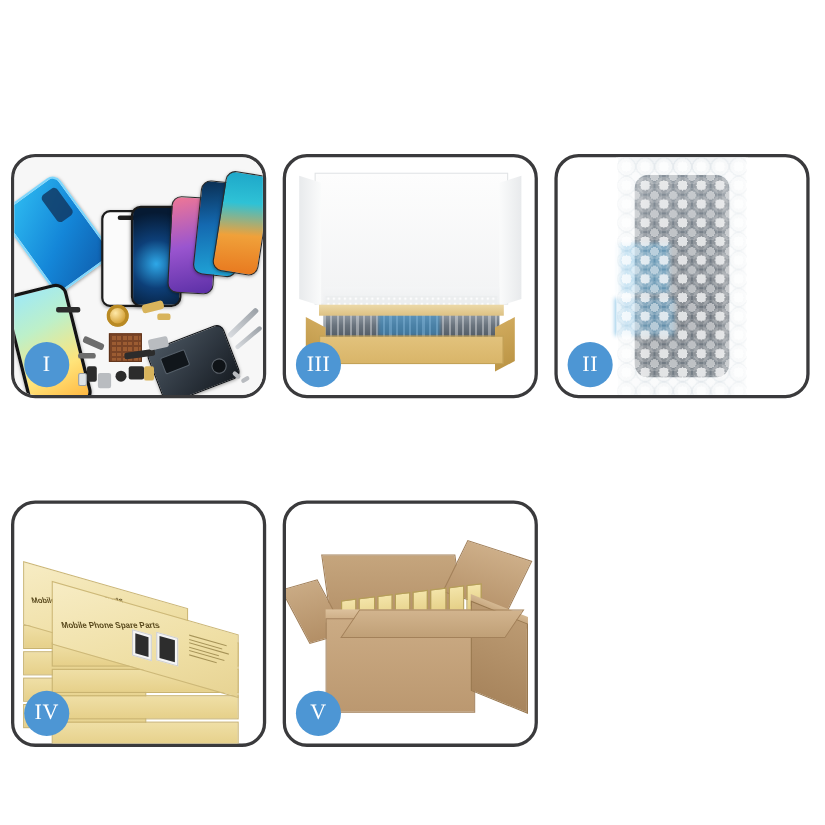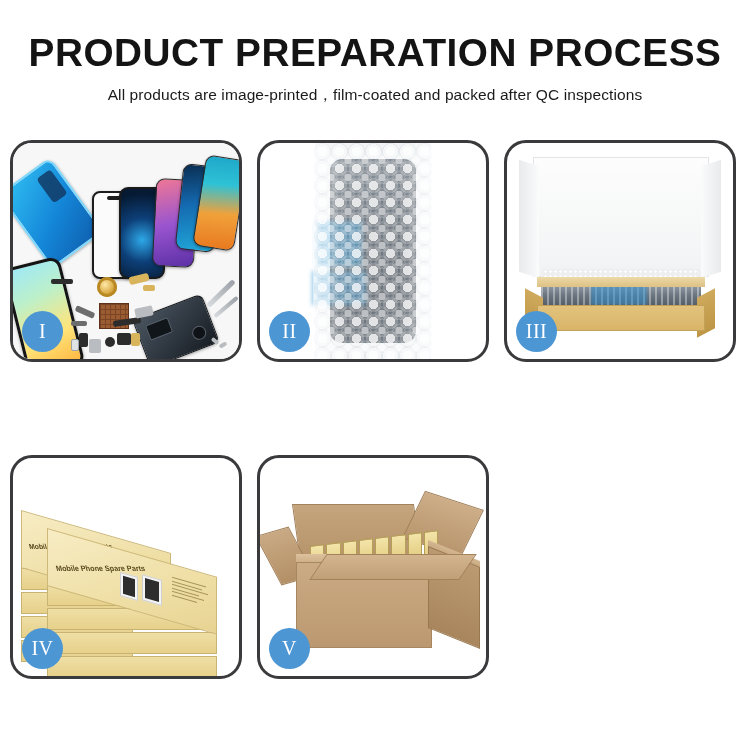--- a/index.html
+++ b/index.html
@@ -382,24 +382,20 @@
   .c6-wrap{
     position:absolute; left:8px; top:14px; width:208px; height:180px;
     background:linear-gradient(135deg, rgba(255,255,255,.0) 40%, rgba(235,242,245,.55) 62%, rgba(255,255,255,0) 80%);
   }
 </style>
 </head>
 <body>
 
 <div class="page">
 
-  <div class="header">
-    <div class="title">PRODUCT PREPARATION PROCESS</div>
-    <div class="subtitle">All products are image-printed，film-coated and packed after QC inspections</div>
-  </div>
 
   <div class="grid">
 
     <div class="panel">
       <div class="stage">
         <div class="p1-bg"></div>
         <div class="ph ph-a"></div>
         <div class="ph ph-white"></div>
         <div class="ph ph-b"></div>
         <div class="ph ph-c"></div>
@@ -425,46 +421,46 @@
         <div class="tool" style="left:190px;top:148px;width:36px;height:5px;transform:rotate(-44deg);"></div>
         <div class="tool" style="left:198px;top:162px;width:30px;height:4px;transform:rotate(-40deg);"></div>
         <div class="prt silver" style="left:198px;top:196px;width:8px;height:4px;transform:rotate(40deg);"></div>
         <div class="prt silver" style="left:206px;top:200px;width:8px;height:4px;transform:rotate(-30deg);"></div>
       </div>
       <div class="badge">I</div>
     </div>
 
     <div class="panel">
       <div class="stage">
-        <div class="bw-sheet"></div>
-        <div class="bw-phone"></div>
-        <div class="bw-blue1"></div>
-        <div class="bw-blue2"></div>
-        <div class="bw-bubbles"></div>
-        <div class="bw-bubbles2"></div>
-        <div class="bw-haze"></div>
-      </div>
-      <div class="badge">II</div>
-    </div>
-
-    <div class="panel">
-      <div class="stage">
         <div class="b3-lid"></div>
         <div class="b3-lid-l"></div>
         <div class="b3-lid-r"></div>
         <div class="b3-inner"></div>
         <div class="b3-foam"></div>
         <div class="b3-item"></div>
         <div class="b3-item-blue"></div>
         <div class="b3-rim"></div>
         <div class="b3-left"></div>
         <div class="b3-right"></div>
         <div class="b3-front"></div>
       </div>
       <div class="badge">III</div>
+    </div>
+
+    <div class="panel">
+      <div class="stage">
+        <div class="bw-sheet"></div>
+        <div class="bw-phone"></div>
+        <div class="bw-blue1"></div>
+        <div class="bw-blue2"></div>
+        <div class="bw-bubbles"></div>
+        <div class="bw-bubbles2"></div>
+        <div class="bw-haze"></div>
+      </div>
+      <div class="badge">II</div>
     </div>
 
     <div class="panel">
       <div class="stage">
         <div class="stack">
 
           <div class="kbox" style="left:2px;top:92px;width:112px;height:22px;"></div>
           <div class="kbox" style="left:2px;top:116px;width:112px;height:22px;"></div>
           <div class="kbox" style="left:2px;top:140px;width:112px;height:22px;"></div>
           <div class="kbox" style="left:2px;top:164px;width:112px;height:22px;"></div>

